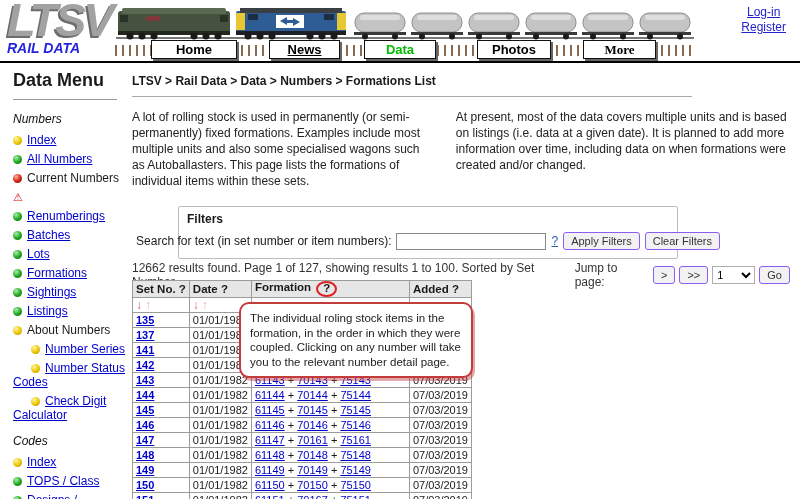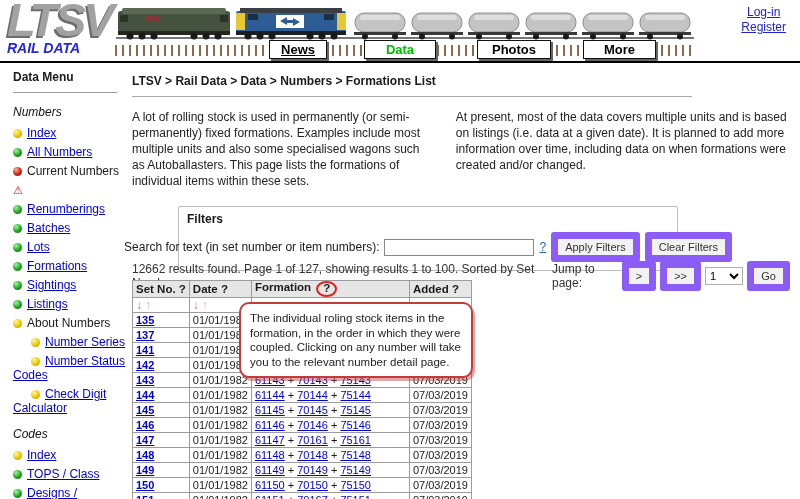--- a/index.html
+++ b/index.html
@@ -18,21 +18,21 @@
   .railtrack { position:absolute; left:0; top:5px; width:100%; height:11px;
     background:repeating-linear-gradient(to right, #8a6b50 0 2px, #ffffff 2px 7px); }
   .nav-btn { position:absolute; top:0; height:19px; background:#fff; border:1px solid #111;
     box-shadow:2px 2px 0 #666; font-weight:bold; font-size:13px; line-height:17px; text-align:center;
     color:#000; text-decoration:none; display:block; }
   .nav-btn.active { color:#00bb00; }
   .login-box { position:absolute; right:14px; top:5px; text-align:center; line-height:15px; }
   .login-box a { display:block; color:#2222cc; text-decoration:underline; }
   
   .sidebar { position:absolute; left:13px; top:70px; width:114px; }
-  .side-title { font-weight:bold; font-size:12px; }
+  .side-title { font-weight:bold; font-size:18px; }
   .side-rule { border-top:1px solid #999; width:104px; margin:8px 0 6px; }
   .side-section-header { font-style:italic; margin:12px 0 7px; color:#111; }
   .side-item { margin:0 0 5px; line-height:14px; }
   .bullet { display:inline-block; width:9px; height:9px; border-radius:50%; margin-right:5px; vertical-align:-1px; }
   .bullet.yellow { background:radial-gradient(circle at 35% 30%, #fff7a0, #ecc500 55%, #a08600); }
   .bullet.green  { background:radial-gradient(circle at 35% 30%, #a6f0a6, #1ea51e 55%, #0c5c0c); }
   .bullet.red    { background:radial-gradient(circle at 35% 30%, #ffb0a0, #cc2211 55%, #7a0d05); }
   .warn { color:#cc1111; font-size:11px; margin-right:5px; }
   .side-item.indent .bullet { margin-left:18px; }
   .side-link { color:#0000cc; text-decoration:underline; }
@@ -43,21 +43,21 @@
   .main-rule { border-top:1px solid #aaa; width:560px; margin:8px 0 12px; }
   .intro { display:flex; gap:24px; line-height:16px; color:#222; }
   .intro-left { width:314px; }
   .intro-right { width:352px; }
   .filters-box { margin:17px 0 0 46px; width:500px; border:1px solid #bbb; border-radius:2px; padding:5px 8px 8px; }
   .filters-title { font-weight:bold; }
   .filters-row { display:flex; align-items:center; justify-content:center; gap:5px; margin-top:6px; white-space:nowrap; }
   .filters-row input { width:152px; height:17px; border:1px solid #888; font-size:11px; padding:0 3px; }
   .help-link { color:#2a5db0; text-decoration:underline; }
   .ui-btn { font-family:"Liberation Sans", sans-serif; font-size:11px; color:#333; background:#f2f2f2;
-    border:7px solid #8b5cf6; border-radius:3px; padding:2px 7px; line-height:12px; }
+    border:1px solid #8b5cf6; border-radius:3px; padding:2px 7px; line-height:12px; }
   .results-row { position:absolute; left:0; top:193px; width:658px; display:flex; justify-content:space-between; align-items:center; color:#333; }
   .jump-box { display:flex; align-items:center; gap:4px; color:#333; }
   .jump-box select { font-size:11px; width:44px; height:18px; border:1px solid #adadad; background:#fff; }
   
   .data-table { position:absolute; left:0; top:212px; border-collapse:collapse; font-size:11px; }
   .data-table th, .data-table td { border:1px solid #9c9c9c; padding:0 3px; height:15px; line-height:13px; text-align:left; white-space:nowrap;margin-top:48px; }
   .data-table th { background:#e6e6e6; font-weight:bold; font-size:11.5px; }
   .sort-cell { height:14px; }
   .arr-down { color:#e06666; font-weight:bold; font-size:12px; }
   .arr-up { color:#f2aaaa; font-weight:bold; font-size:12px; margin-left:3px; }
@@ -160,24 +160,25 @@
               <rect x="2" y="29" width="52" height="3" fill="#3a3a3a"></rect>
               <circle cx="13" cy="33.5" r="3" fill="#1a1a1a"></circle>
               <circle cx="43" cy="33.5" r="3" fill="#1a1a1a"></circle>
           </g>
         </g>
       </svg>
     </div>
 
     <div class="navbar">
       <div class="railtrack"></div>
-      <a href="#" class="nav-btn" style="left:154px;width:58px;text-decoration:underline;">News</a>
+      <a href="#" class="nav-btn" style="left:36px;width:86px;">Home</a>
+      <a href="#" class="nav-btn" style="left:154px;width:71px;text-decoration:underline;">News</a>
       <a href="#" class="nav-btn active" style="left:249px;width:72px;">Data</a>
       <a href="#" class="nav-btn" style="left:362px;width:74px;">Photos</a>
-      <a href="#" class="nav-btn" style="left:468px;width:73px;">More</a>
+      <a href="#" class="nav-btn" style="left:468px;width:73px;font-family:Liberation Serif, serif;">More</a>
     </div>
 
     <div class="login-box">
       <a href="#">Log-in</a>
       <a href="#">Register</a>
     </div>
   </div>
 
   <div class="sidebar">
     <div class="side-title">Data Menu</div>

